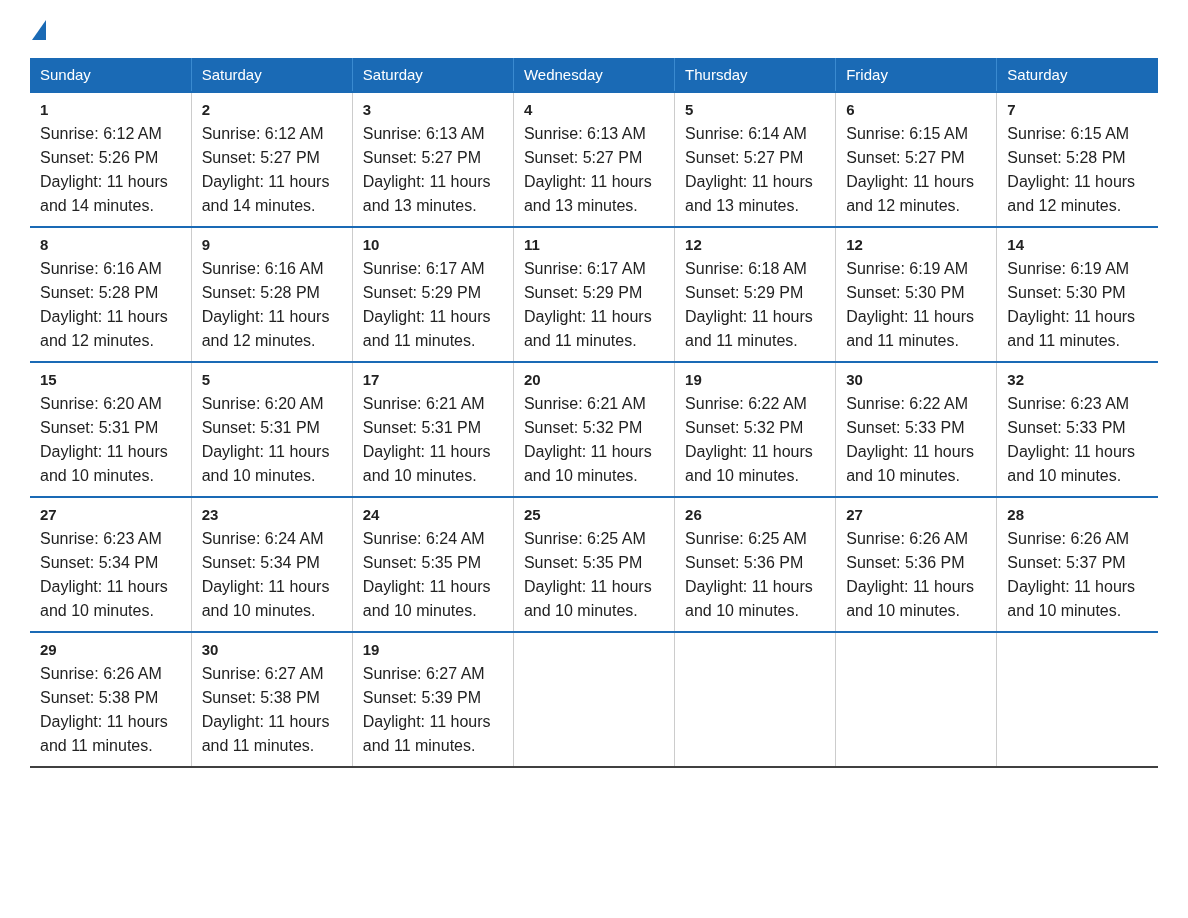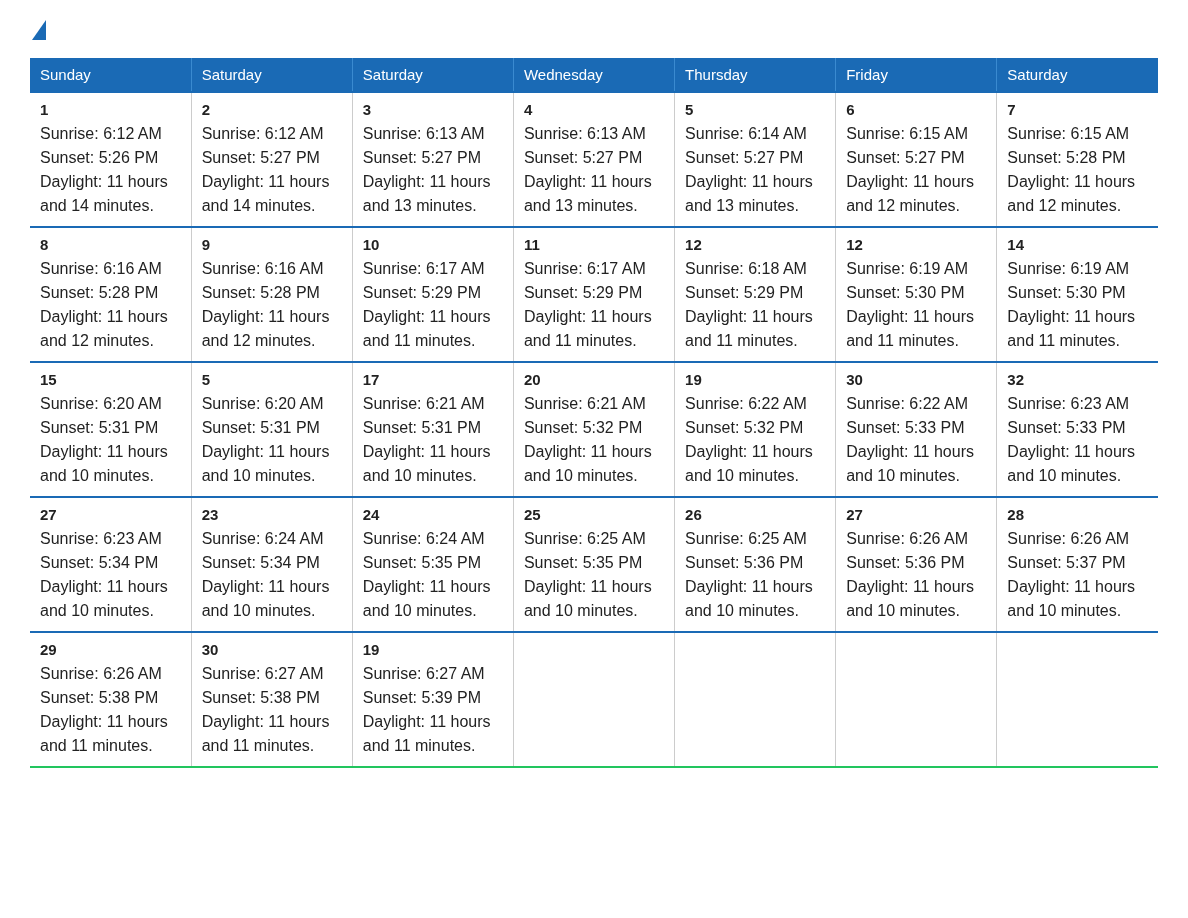--- a/index.html
+++ b/index.html
@@ -86,21 +86,21 @@
       font-size: 13.5px;
       color: #222;
       width: calc(100% / 7);
       border-right: 1px solid #ccc;
       min-height: 100px;
     }
     .calendar tbody td:last-child {
       border-right: none;
     }
     .calendar tbody tr:last-child {
-      border-bottom: 2px solid #22c55e;
+      border-bottom: 2px solid #404040;
     }
     .day-num {
       font-size: 15px;
       font-weight: bold;
       display: block;
       margin-bottom: 4px;
     }
     .day-info {
       font-size: 16px;
       line-height: 1.5;

